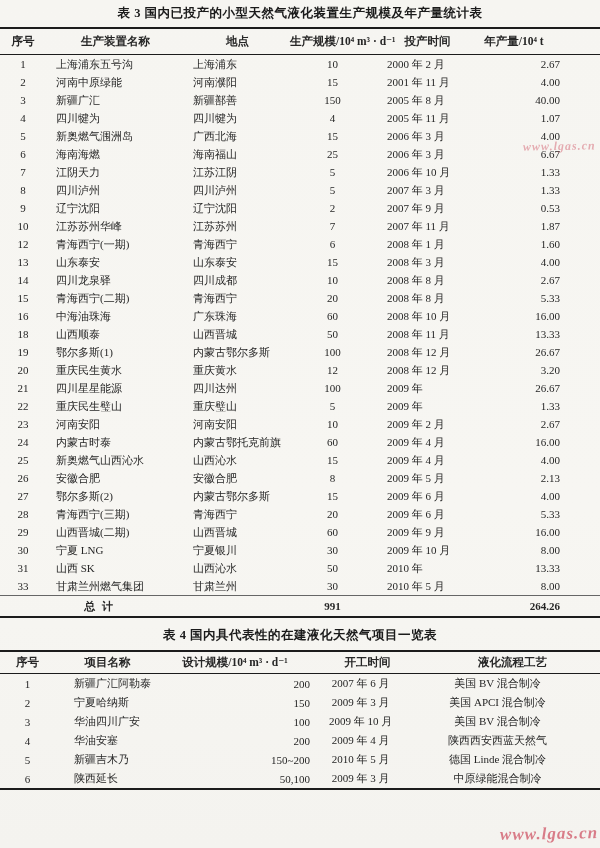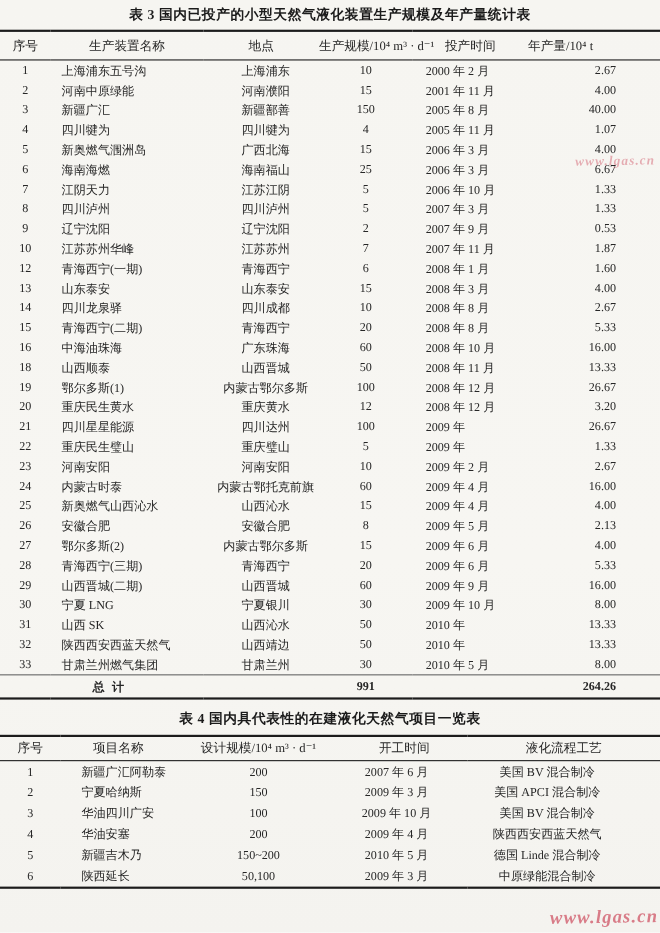--- a/index.html
+++ b/index.html
@@ -23,50 +23,50 @@
   table{
     width:600px;
     border-collapse:collapse;
     table-layout:fixed;
     font-size:11px;
     color:#262626;
   }
   table.t3{margin-top:5px;border-top:2px solid #1c1c1c;border-bottom:2px solid #1c1c1c;}
   table.t4{margin-top:6px;border-top:2px solid #1c1c1c;border-bottom:2px solid #1c1c1c;}
   thead th{
-    font-weight:400;
+    font-weight:700;
     font-size:11.5px;
     border-bottom:1.5px solid #1c1c1c;
     white-space:nowrap;
     overflow:visible;
     padding:0;
   }
   .t3 thead th{height:25px;}
   .t4 thead th{height:21px;}
   .t3 tbody td{height:18px;}
   .t4 tbody td{height:19px;}
   td{padding:0;white-space:nowrap;overflow:visible;}
   
   .t3 td:nth-child(1){text-align:center;}
   .t3 td:nth-child(2){text-align:left;padding-left:10px;margin-top:39px;}
-  .t3 td:nth-child(3){text-align:center;padding-left:8px;margin-left:11px;}
+  .t3 td:nth-child(3){text-align:left;padding-left:8px;margin-left:11px;}
   .t3 td:nth-child(4){text-align:center;}
   .t3 td:nth-child(5){text-align:left;padding-left:12px;}
   .t3 td:nth-child(6){text-align:right;padding-right:40px;}
-  .t3 thead th:nth-child(6){text-align:left;padding-right:52px;}
+  .t3 thead th:nth-child(6){text-align:center;padding-right:52px;}
   .t3 tfoot td{
     height:20px;
     border-top:1px solid #666;
     font-weight:600;
   }
   .t3 tfoot td:nth-child(2){text-align:center;padding-right:42px;letter-spacing:2px;}
   
   .t4 td:nth-child(1){text-align:center;}
   .t4 td:nth-child(2){text-align:left;padding-left:19px;}
-  .t4 td:nth-child(3){text-align:center;}
+  .t4 td:nth-child(3){text-align:right;}
   .t4 td:nth-child(4){text-align:center;padding-right:14px;}
   .t4 td:nth-child(5){text-align:center;padding-right:30px;}
   .t4 thead th:nth-child(5){}
   .watermark{
     position:absolute;
     font-style:italic;
     font-weight:bold;
     color:#c8354a;
     letter-spacing:1px;
     transform:rotate(-1deg);
@@ -328,28 +328,20 @@
         </tr>
         <tr>
           <td>31</td>
           <td>山西 SK</td>
           <td>山西沁水</td>
           <td>50</td>
           <td>2010 年</td>
           <td>13.33</td>
         </tr>
         <tr>
-          <td>32</td>
-          <td>陕西西安西蓝天然气</td>
-          <td>山西靖边</td>
-          <td>50</td>
-          <td>2010 年</td>
-          <td>13.33</td>
-        </tr>
-        <tr>
           <td>33</td>
           <td>甘肃兰州燃气集团</td>
           <td>甘肃兰州</td>
           <td>30</td>
           <td>2010 年 5 月</td>
           <td>8.00</td>
         </tr>
       </tbody>
     <tfoot>
       <tr>

